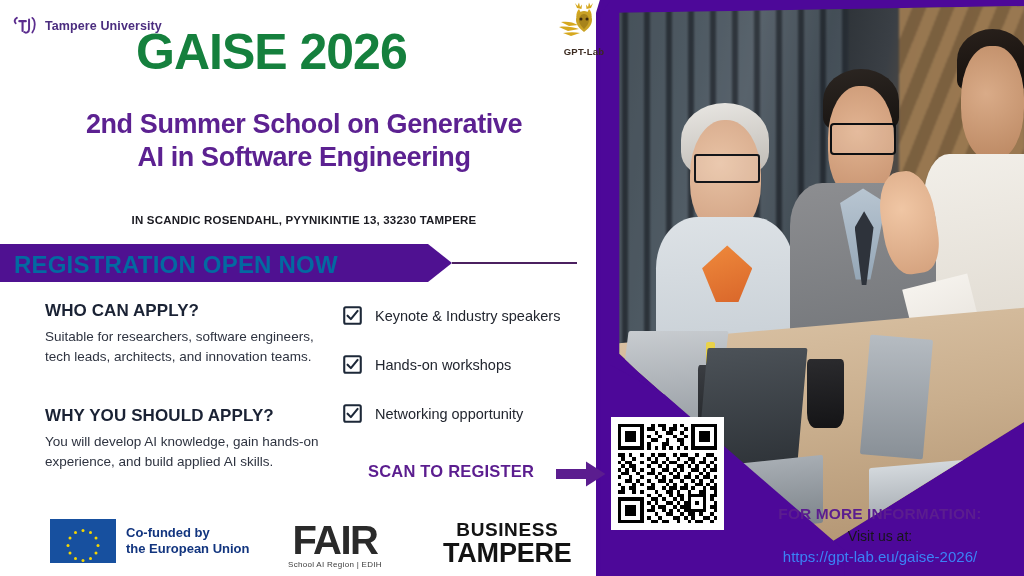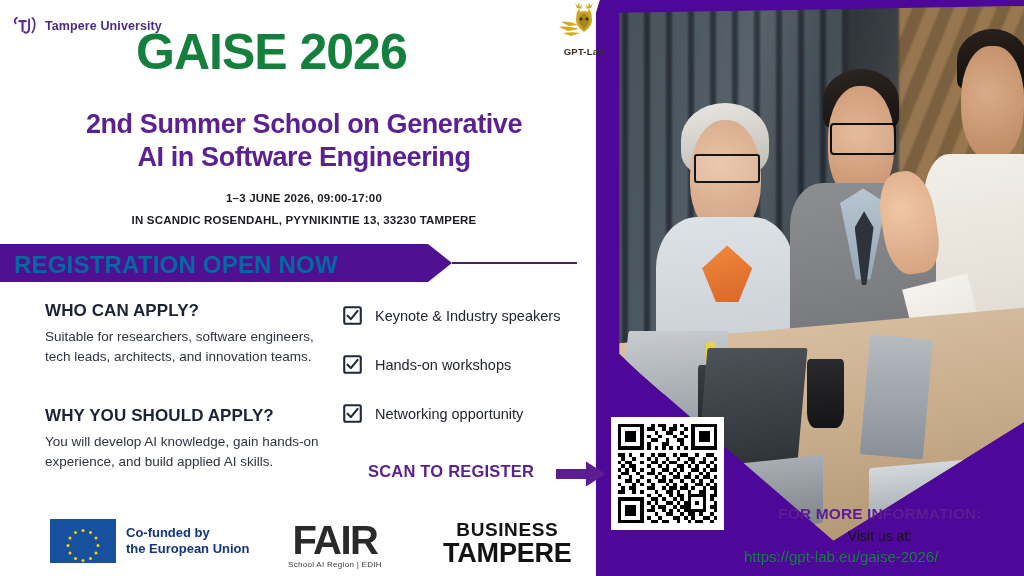--- a/index.html
+++ b/index.html
@@ -173,22 +173,22 @@
   .fair-sub{font-size:8px;color:#3b3b3b;letter-spacing:.3px;margin-top:1px;}
   .bt{position:absolute;left:443px;top:520px;text-align:center;line-height:1;}
   .bt-1{font-size:19px;font-weight:700;color:#131313;letter-spacing:.6px;}
   .bt-2{font-size:27px;font-weight:800;color:#131313;letter-spacing:-.2px;margin-top:1px;}
 
   
   .more-info{position:absolute;left:744px;top:505px;width:272px;text-align:center;
     font-size:15.5px;font-weight:800;color:#5b1d8f;letter-spacing:.1px;z-index:7;}
   .visit{position:absolute;left:744px;top:528px;width:272px;text-align:center;
     font-size:14px;color:#16161a;z-index:7;}
-  .url{position:absolute;left:744px;top:548px;width:272px;
-    font-size:15px;color:#15803d;z-index:7;}
+  .url{position:absolute;left:744px;top:548px;width:272px;text-align:center;
+    font-size:15px;color:#3b82f6;z-index:7;}
 </style>
 </head>
 <body>
 
 <div class="poster">
 
   <div class="right-panel">
     <div class="purple-shape"></div>
 
     <div class="photo">
@@ -262,21 +262,20 @@
     <div class="gpt-name">GPT-Lab</div>
   </div>
 
   <div class="title">GAISE 2026</div>
 
   <div class="subtitle">
     <div>2nd Summer School on Generative</div>
     <div>AI in Software Engineering</div>
   </div>
 
-  <div class="datetime">1–3 JUNE 2026, 09:00-17:00</div>
   <div class="venue">IN SCANDIC ROSENDAHL, PYYNIKINTIE 13, 33230 TAMPERE</div>
 
   <div class="banner-wrap">
     <div class="banner"></div>
     <div class="banner-text">REGISTRATION OPEN NOW</div>
     <div class="banner-line"></div>
   </div>
 
   <div class="blk" style="top:301px;">
     <p class="blk-h">WHO CAN APPLY?</p>

